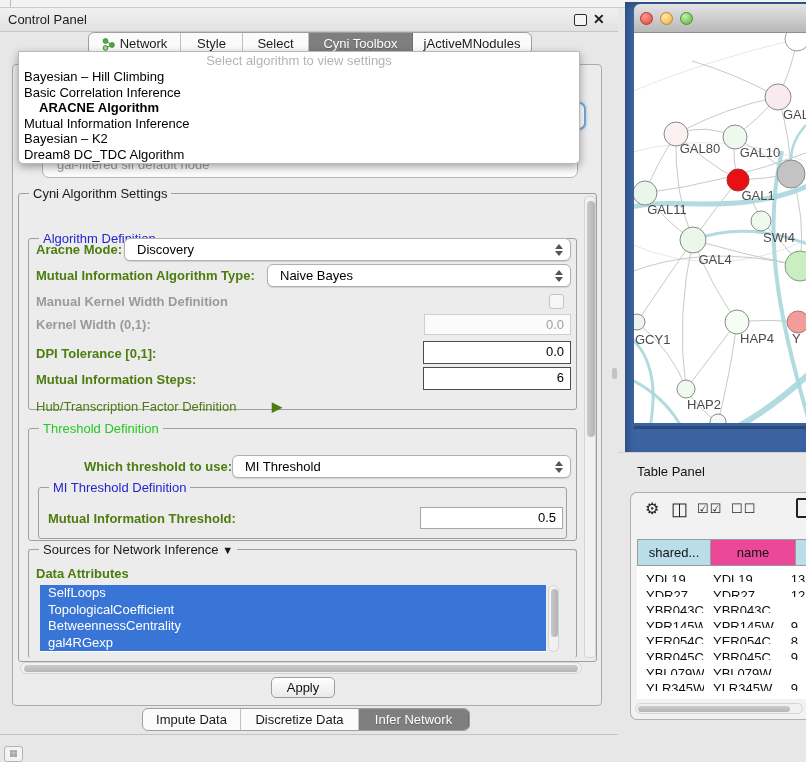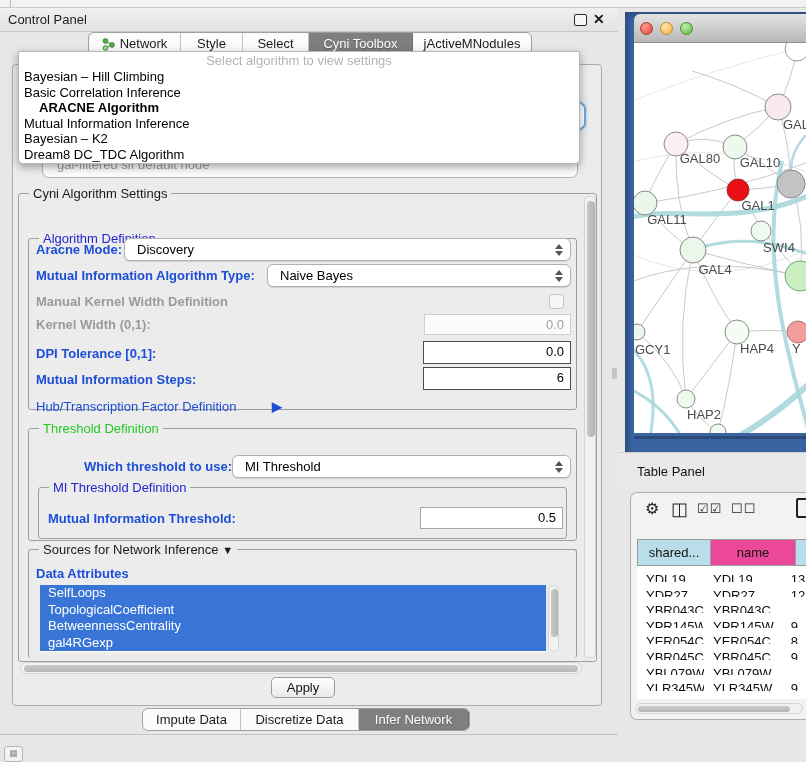--- a/index.html
+++ b/index.html
@@ -29,21 +29,21 @@
   
   .dd-popup{left:18px;top:51px;width:560px;height:111px;background:#fff;border:1px solid #b8b8b8;border-radius:0 0 5px 5px;box-shadow:0 3px 8px rgba(0,0,0,.35);z-index:6;}
   .dd-placeholder{height:17px;line-height:17px;text-align:center;font-size:13px;color:#b4b4b4;}
   .dd-item{height:15.6px;line-height:15.6px;font-size:13px;color:#000;padding-left:5px;white-space:nowrap;}
   .dd-item.bold{font-weight:bold;padding-left:20px;}
   
   .group{position:absolute;border:1px solid #9f9f9f;border-radius:3px;}
   .gtitle{position:absolute;top:-8px;left:10px;background:#ececec;padding:0 4px;font-size:13px;color:#1a1a1a;white-space:nowrap;}
   .gtitle.blue{color:#2424cf;}
   .gtitle.green{color:#26c826;}
-  .flabel{position:absolute;font-size:13px;font-weight:bold;color:#1d4ed8;white-space:nowrap;}
+  .flabel{position:absolute;font-size:13px;font-weight:bold;color:#4d7c0f;white-space:nowrap;}
   .flabel.dim{color:#9a9a9a;}
   .plain{font-weight:normal;}
   .combo{position:absolute;background:#fff;border:1px solid #b0b0b0;border-radius:6px;box-sizing:border-box;box-shadow:0 1px 1px rgba(0,0,0,.12);}
   .combo .cval{display:block;padding-left:12px;line-height:21px;font-size:13px;color:#000;}
   .spin{position:absolute;right:7px;top:50%;margin-top:-6px;width:8px;height:12px;}
   .spin::before{content:"";position:absolute;top:0;left:0;border-left:4px solid transparent;border-right:4px solid transparent;border-bottom:5px solid #555;}
   .spin::after{content:"";position:absolute;bottom:0;left:0;border-left:4px solid transparent;border-right:4px solid transparent;border-top:5px solid #555;}
   .tfield{position:absolute;background:#fff;border:1px solid #8a8a8a;box-sizing:border-box;}
   .tfield span{display:block;text-align:right;padding-right:6px;font-size:13px;color:#000;line-height:20px;}
   .tfield.dim{background:#fbfbfb;border-color:#cfcfcf;}
@@ -55,21 +55,21 @@
   .attr-item{height:16.5px;line-height:16.5px;background:#3875d7;color:#fff;font-size:13px;padding-left:8px;white-space:nowrap;}
   
   .sb-track{position:absolute;background:#f1f1f1;border:1px solid #d4d4d4;border-radius:6px;box-sizing:border-box;}
   .sb-thumb{position:absolute;background:linear-gradient(90deg,#c9c9c9,#b4b4b4);border-radius:5px;}
   .sb-thumb.h{background:linear-gradient(#cccccc,#b6b6b6);}
   
   .apply-btn{left:271px;top:677px;width:64px;height:21px;background:linear-gradient(#ffffff,#e9e9e9);border:1px solid #9d9d9d;border-radius:5px;text-align:center;line-height:20px;font-size:13px;color:#111;box-sizing:border-box;}
   .mini-btn{left:4px;top:746px;width:17px;height:14px;border:1px solid #b4b4b4;border-radius:3px;background:#f3f3f3;text-align:center;line-height:13px;font-size:9px;color:#8f8f8f;}
   .split-handle{left:612px;top:368px;width:5px;height:11px;background:#c3c3c3;border-radius:2px;}
   
-  .blue-frame{left:625px;top:12px;width:181px;height:450px;background:#3b63a2;box-shadow:inset 3px 3px 6px rgba(0,0,0,.25);}
+  .blue-frame{left:625px;top:2px;width:181px;height:450px;background:#3b63a2;box-shadow:inset 3px 3px 6px rgba(0,0,0,.25);}
   .net-window{position:absolute;left:9px;top:2px;width:172px;height:422px;border-bottom:3px solid #2b4a7a;}
   .net-titlebar{height:28px;background:linear-gradient(#e4e4e4,#b8b8b8);border-bottom:1px solid #8f8f8f;border-radius:6px 0 0 0;position:relative;}
   .light{position:absolute;top:7.5px;width:13px;height:13px;border-radius:50%;box-sizing:border-box;}
   .light.red{left:6px;background:radial-gradient(circle at 35% 30%,#ff9a8e,#e0443e);border:1px solid #a83b32;}
   .light.yellow{left:26px;background:radial-gradient(circle at 35% 30%,#ffe9a8,#f3ab44);border:1px solid #bd8a2d;}
   .light.green{left:46px;background:radial-gradient(circle at 35% 30%,#c2f0a8,#56b43f);border:1px solid #45913а;}
   .net-canvas{position:absolute;left:0;top:29px;width:172px;height:390px;background:#fff;overflow:hidden;}
   .net-canvas svg{display:block;}
   path.e{fill:none;stroke:#c9c9c9;stroke-width:1;}
   path.f{fill:none;stroke:#e7e7e7;stroke-width:1;}

